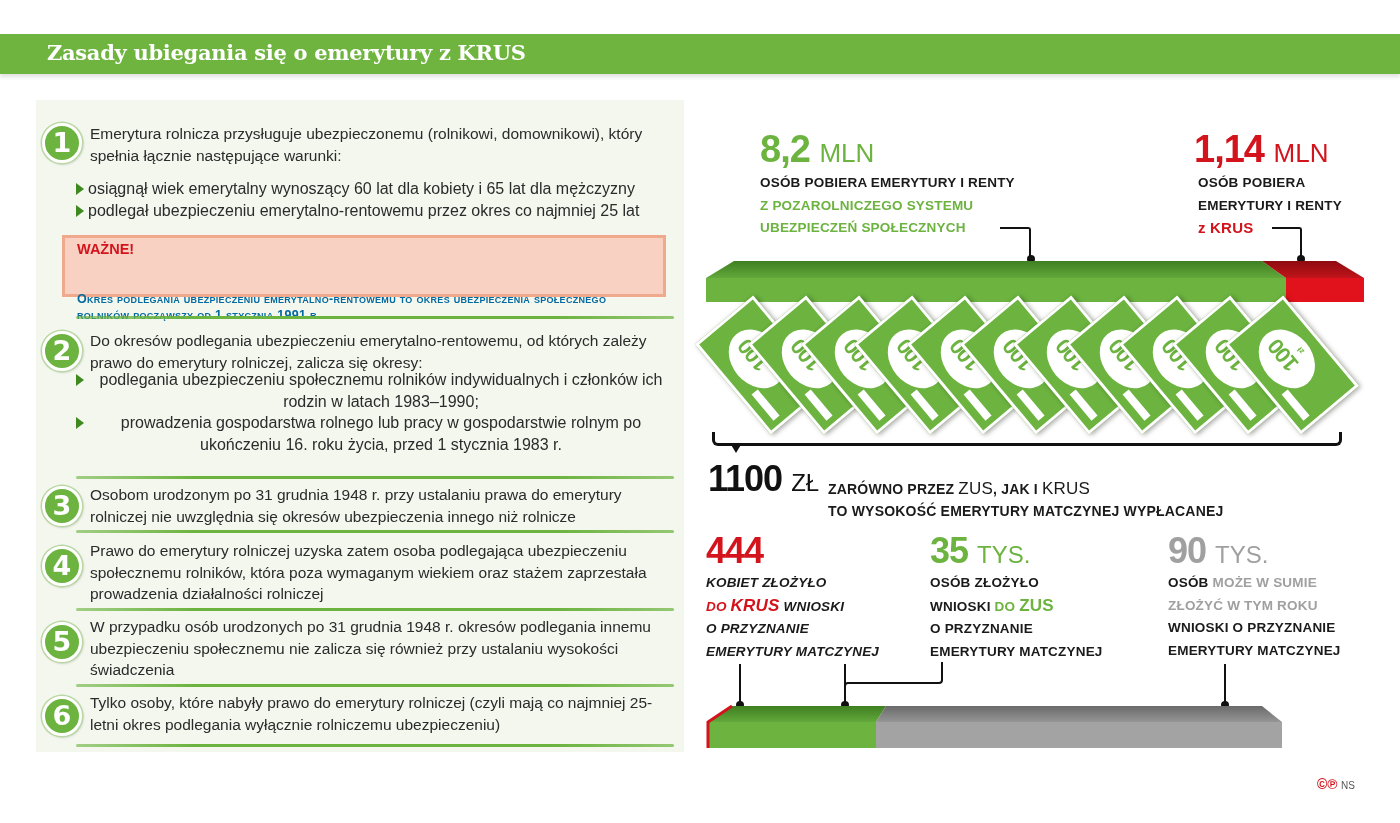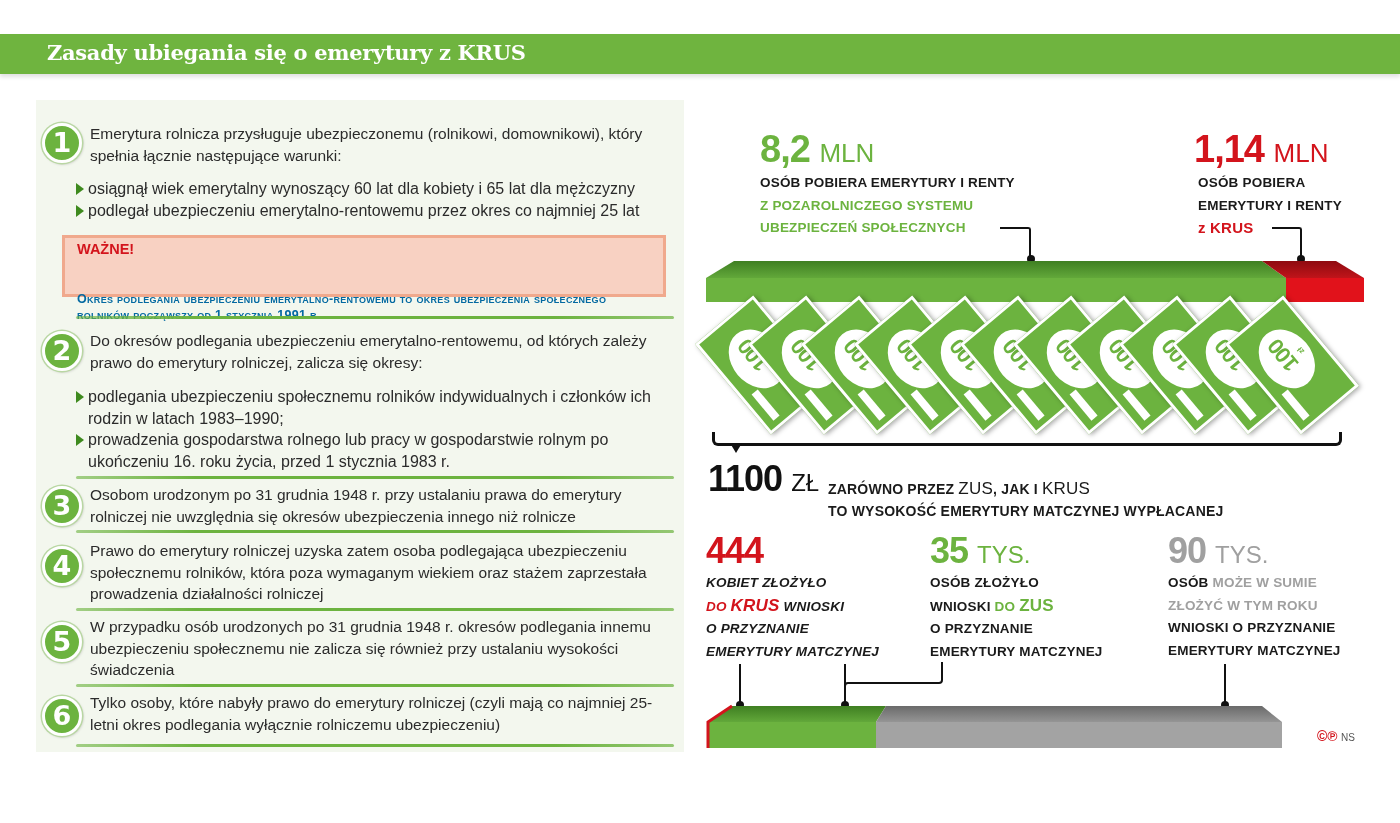--- a/index.html
+++ b/index.html
@@ -98,21 +98,21 @@
 
   .brace {
     position: absolute; left: 712px; top: 432px; width: 630px; height: 14px;
     border: 3px solid #111; border-top: none; border-radius: 0 0 6px 6px;
   }
   .brace-tip {
     position: absolute; left: 730px; top: 443px; width: 0; height: 0;
     border-left: 6px solid transparent; border-right: 6px solid transparent; border-top: 10px solid #111;
   }
 
-  .copyright { position: absolute; left: 1317px; top: 728px; font-size: 12px; }
+  .copyright { position: absolute; left: 1317px; top: 776px; font-size: 12px; }
   .copyright .cp { color: #d3141c; font-weight: bold; font-size: 14px; }
   .copyright .ns { color: #555; font-size: 10px; }
 </style>
 </head>
 <body>
 
 <div class="title-bar">
   <div class="title">Zasady ubiegania się o emerytury z KRUS</div>
 </div>
 
@@ -130,21 +130,21 @@
   <div class="wazne">
     <div class="w-title">WAŻNE!</div>
     <div class="w-text">Okres podlegania ubezpieczeniu emerytalno-rentowemu to okres ubezpieczenia społecznego rolników począwszy od 1 stycznia 1991 r.</div>
   </div>
 
   <div class="divider" style="top:216px;"></div>
 
   <div class="item" style="top:228px;">
     <div class="badge" style="top:3px;">2</div>
     <div class="item-text" style="top:2px;">Do okresów podlegania ubezpieczeniu emerytalno-rentowemu, od których zależy prawo do emerytury rolniczej, zalicza się okresy:</div>
-    <div class="bullets" style="top:58px;">
+    <div class="bullets" style="top:41px;text-align:center;">
       <div class="bullet"><span class="tri"></span><span>podlegania ubezpieczeniu społecznemu rolników indywidualnych i członków ich rodzin w latach 1983–1990;</span></div>
       <div class="bullet"><span class="tri"></span><span>prowadzenia gospodarstwa rolnego lub pracy w gospodarstwie rolnym po ukończeniu 16. roku życia, przed 1 stycznia 1983 r.</span></div>
     </div>
   </div>
 
   <div class="divider" style="top:376px;"></div>
 
   <div class="item" style="top:384px;">
     <div class="badge" style="top:2px;">3</div>
     <div class="item-text" style="top:0px;">Osobom urodzonym po 31 grudnia 1948 r. przy ustalaniu prawa do emerytury rolniczej nie uwzględnia się okresów ubezpieczenia innego niż rolnicze</div>

